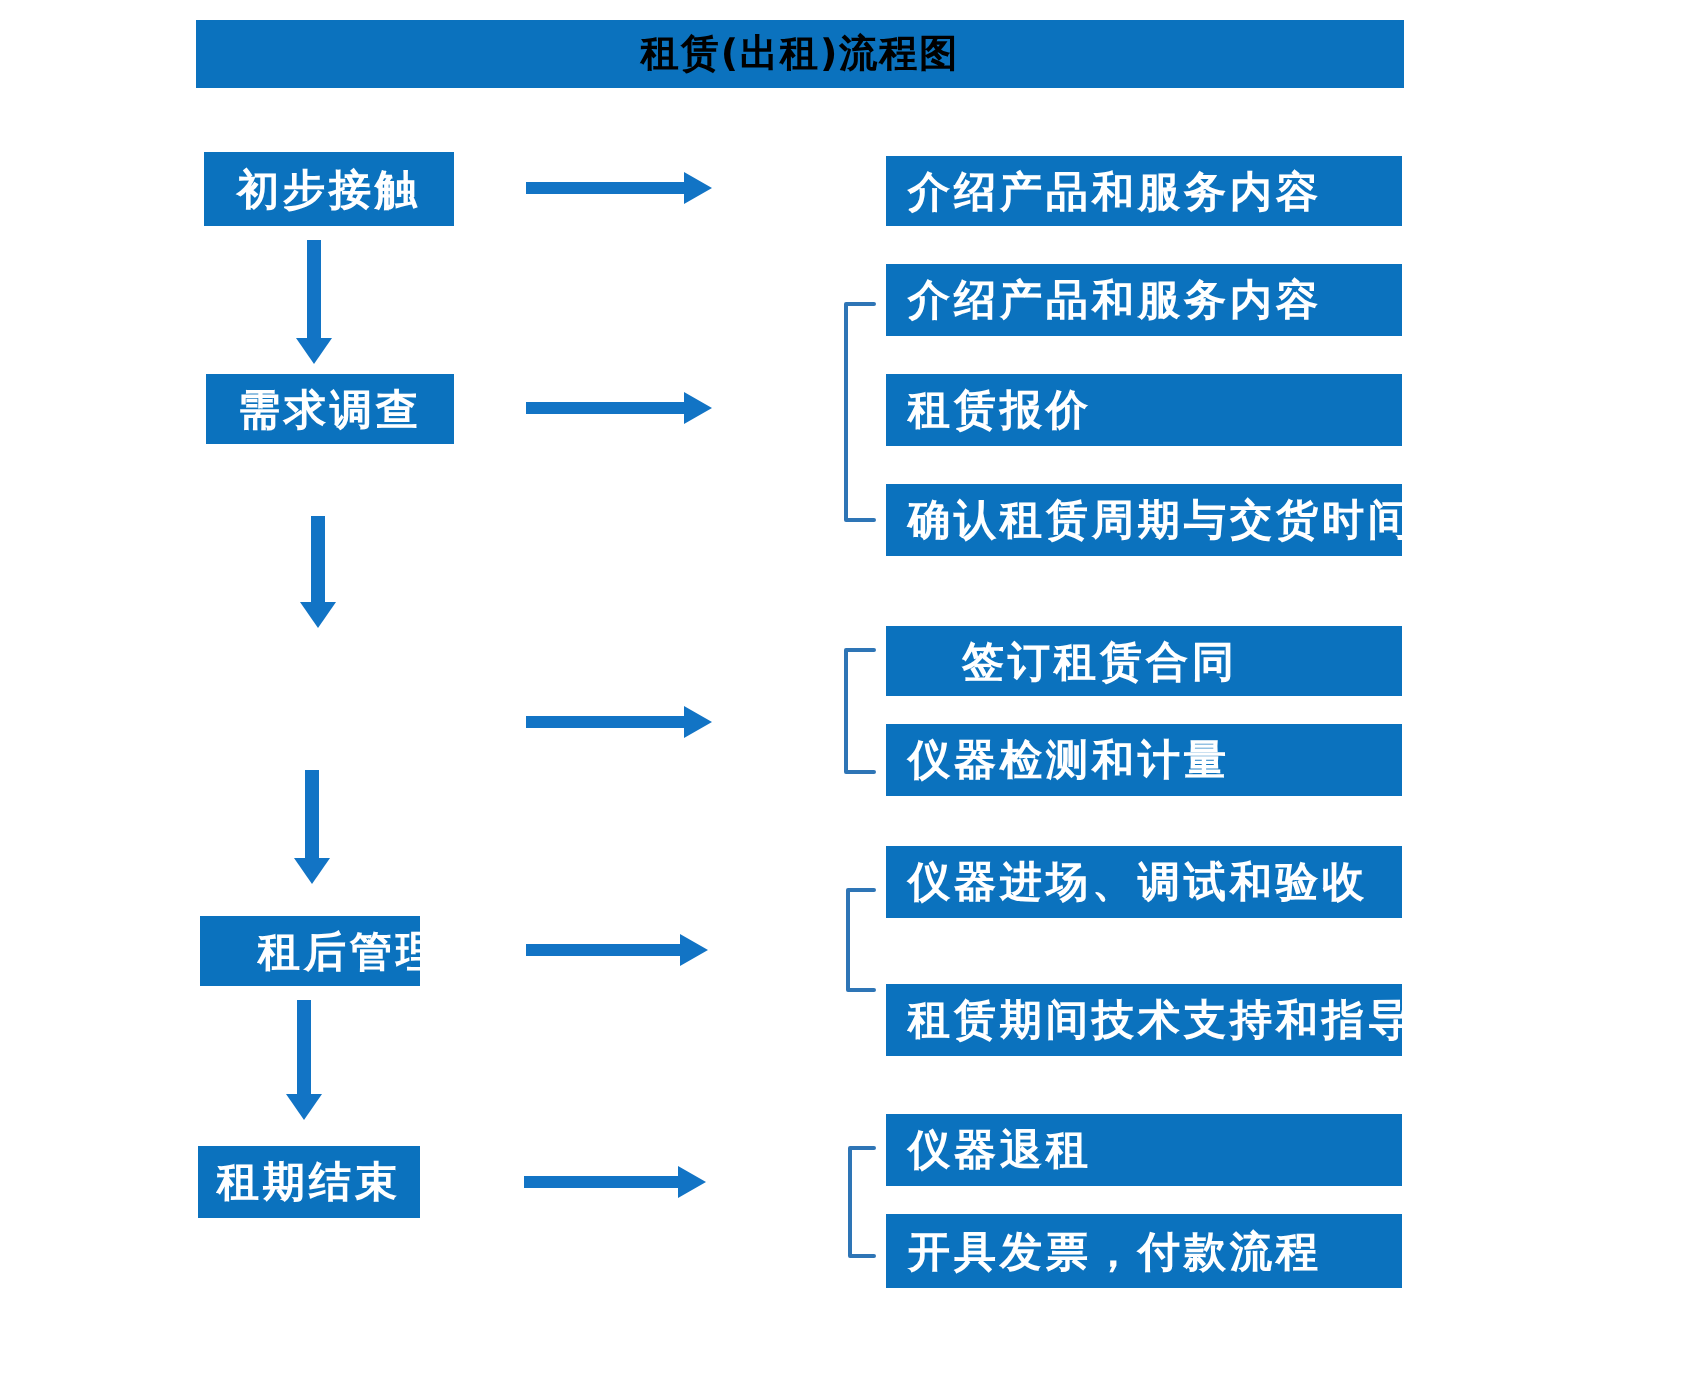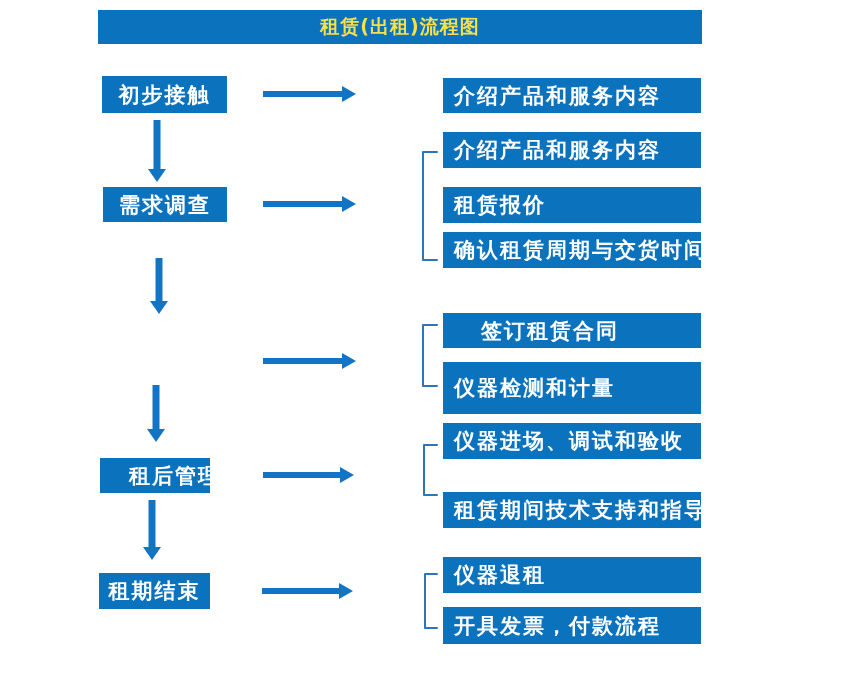--- a/index.html
+++ b/index.html
@@ -15,21 +15,21 @@
     background: #ffffff;
     overflow: hidden;
   }
   .title-bar {
     position: absolute;
     left: 98px;
     top: 10px;
     width: 604px;
     height: 34px;
     background: #0b72be;
-    color: #fde047;
+    color: #000000;
     font-weight: bold;
     font-size: 19px;
     display: flex;
     align-items: center;
     justify-content: center;
     letter-spacing: 1px;
   }
   .flow-box {
     position: absolute;
     background: #0b72be;
@@ -79,23 +79,23 @@
   <div class="title-bar">租赁(出租)流程图</div>
 
   <div class="flow-box stage-box" style="left:102px;top:76px;width:125px;height:37px;">初步接触</div>
   <div class="flow-box stage-box" style="left:103px;top:187px;width:124px;height:35px;">需求调查</div>
   <div class="flow-box stage-box" style="left:100px;top:458px;width:110px;height:35px;padding-left:40px;">租后管理</div>
   <div class="flow-box stage-box" style="left:99px;top:573px;width:111px;height:36px;">租期结束</div>
 
   <div class="flow-box output-box" style="top:78px;height:35px;">介绍产品和服务内容</div>
   <div class="flow-box output-box" style="top:132px;height:36px;">介绍产品和服务内容</div>
   <div class="flow-box output-box" style="top:187px;height:36px;">租赁报价</div>
-  <div class="flow-box output-box" style="top:232px;height:36px;">确认租赁周期与交货时间</div>
+  <div class="flow-box output-box" style="top:242px;height:36px;">确认租赁周期与交货时间</div>
   <div class="flow-box output-box" style="top:313px;height:35px;padding-left:38px;">签订租赁合同</div>
-  <div class="flow-box output-box" style="top:362px;height:52px;">仪器检测和计量</div>
+  <div class="flow-box output-box" style="top:362px;height:36px;">仪器检测和计量</div>
   <div class="flow-box output-box" style="top:423px;height:36px;">仪器进场、调试和验收</div>
   <div class="flow-box output-box" style="top:492px;height:36px;">租赁期间技术支持和指导</div>
   <div class="flow-box output-box" style="top:557px;height:36px;">仪器退租</div>
   <div class="flow-box output-box" style="top:607px;height:37px;">开具发票，付款流程</div>
 
   <svg class="overlay-svg" viewBox="0 0 844 688">
 
     <g>
       <line class="h-arrow-shaft" x1="263" y1="94" x2="342" y2="94" stroke-width="6"></line>
       <polygon class="arrow-head" points="342,86 356,94 342,102"></polygon>

